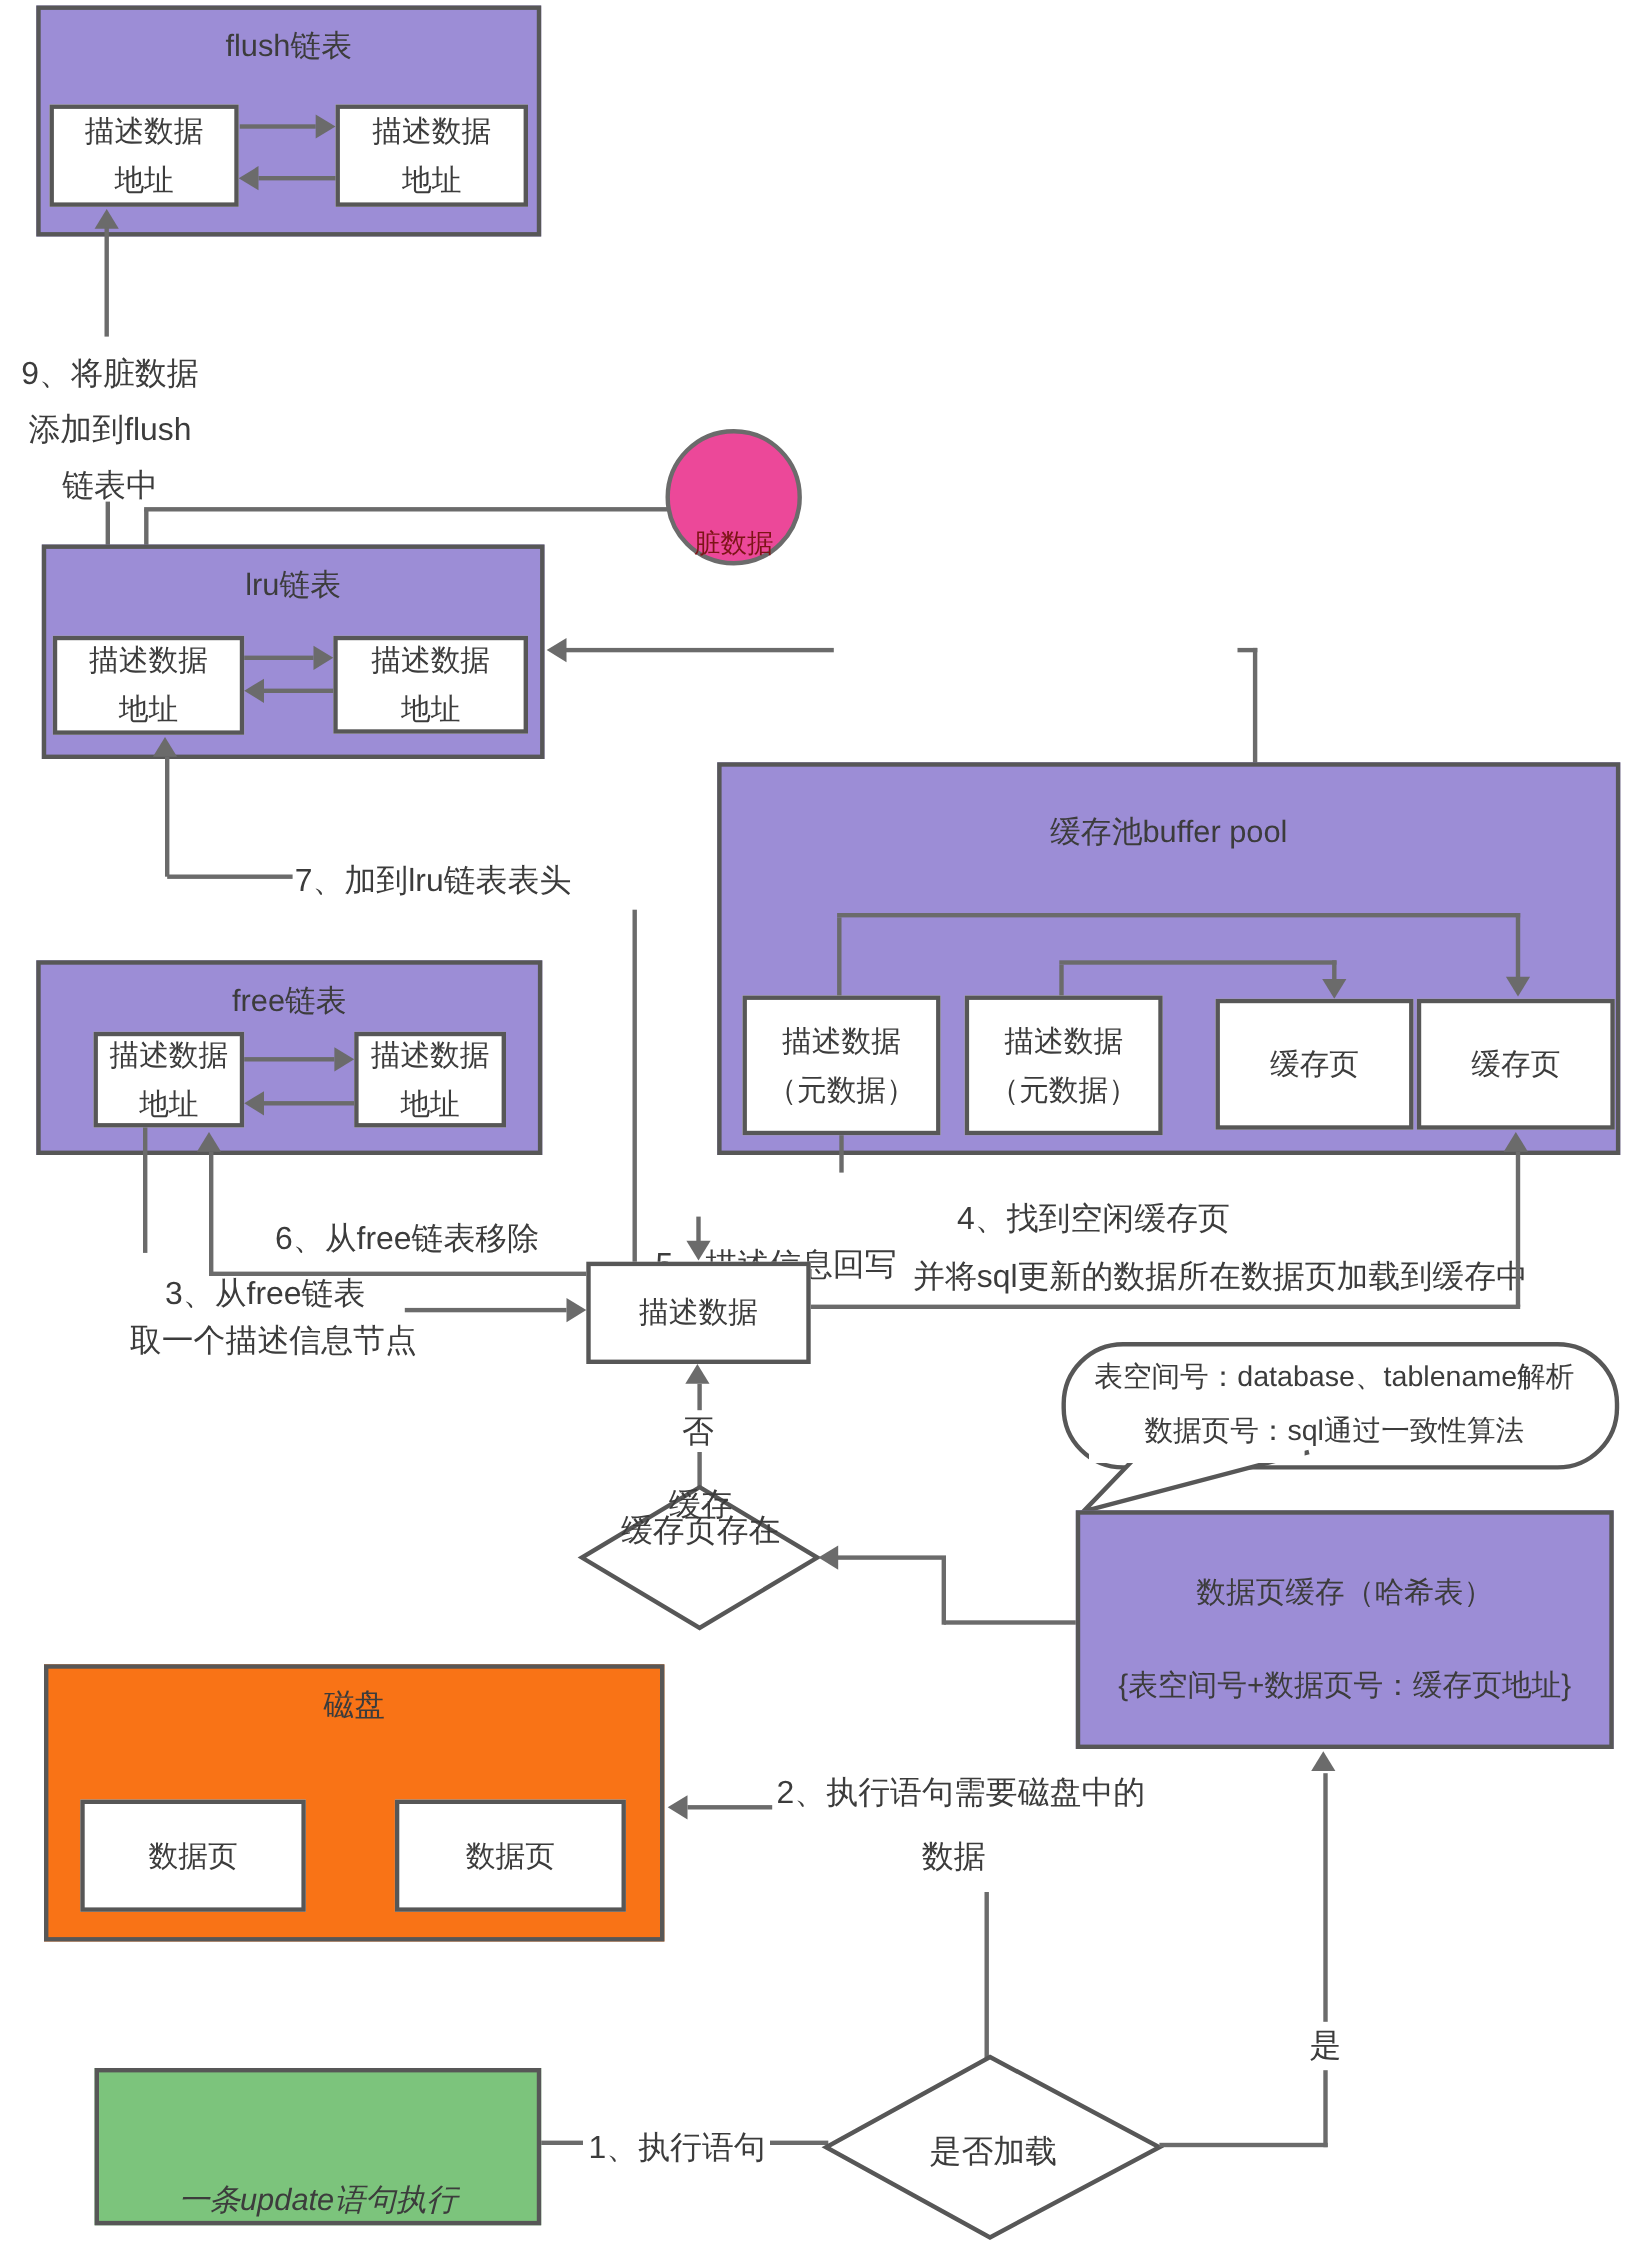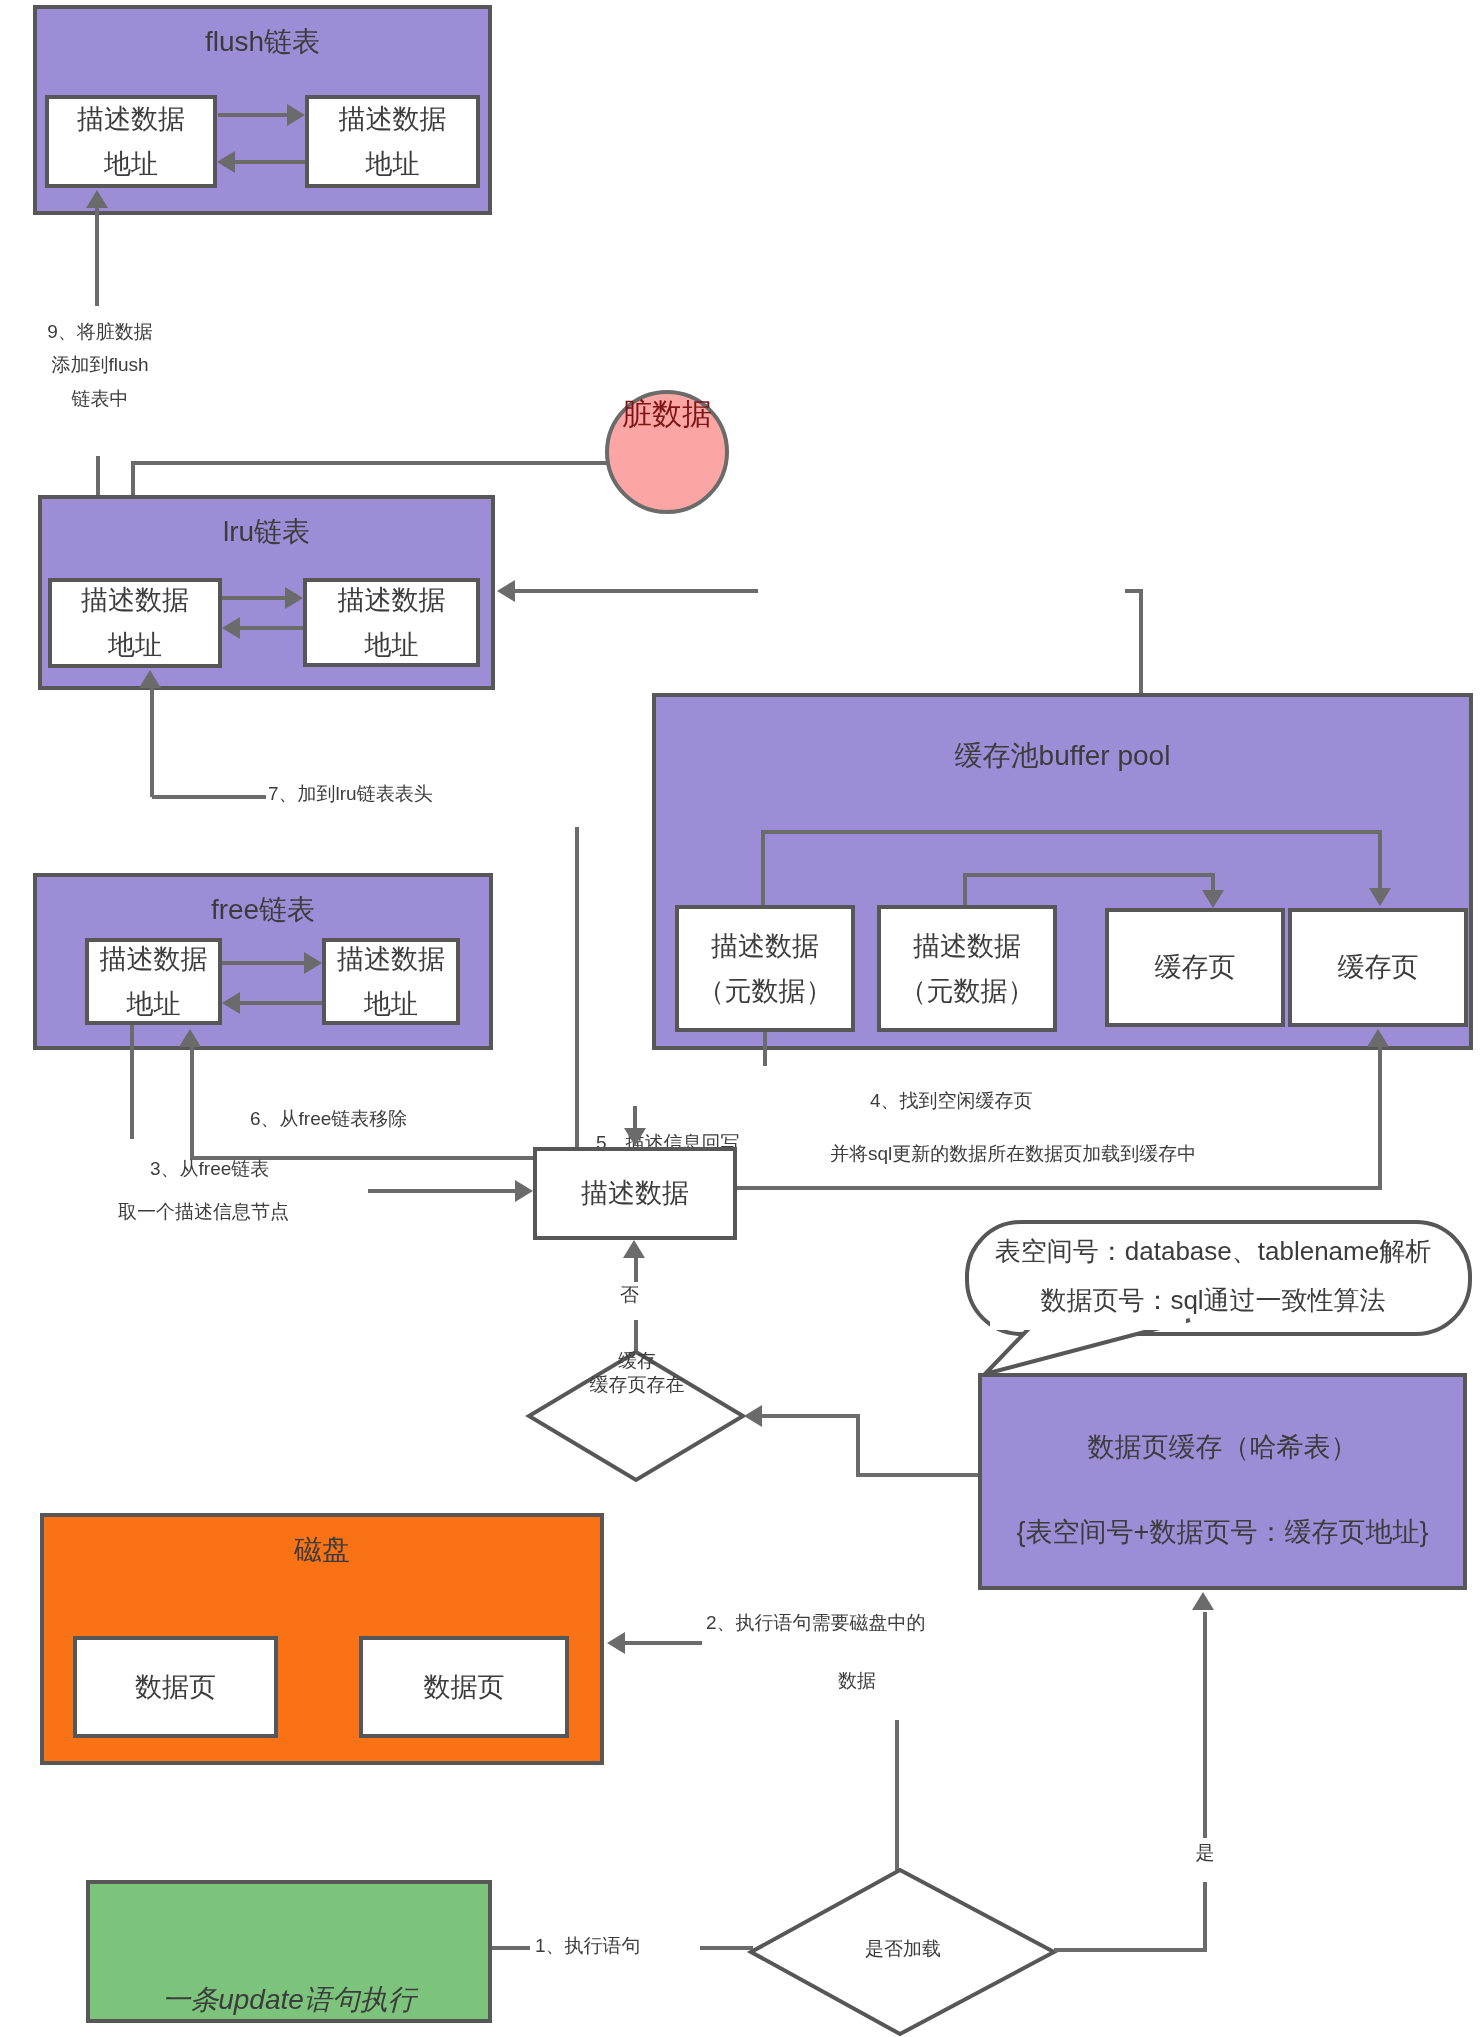--- a/index.html
+++ b/index.html
@@ -3,31 +3,31 @@
 <meta charset="utf-8">
 <style>
   html,body{margin:0;padding:0;background:#ffffff;}
   #canvas{position:relative;width:1484px;height:2037px;background:#ffffff;overflow:hidden;
           font-family:"Liberation Sans","DejaVu Sans",sans-serif;color:#3c3c3c;}
   .pc{position:absolute;background:#9c8dd6;border:4px solid #575757;box-sizing:border-box;}
   .wnode{position:absolute;background:#ffffff;border:4px solid #575757;box-sizing:border-box;
          display:flex;flex-direction:column;align-items:center;justify-content:center;
          font-size:27px;line-height:1.65;text-align:center;}
   .ptitle{position:absolute;left:0;right:0;top:14px;text-align:center;font-size:28px;}
-  .lbl{position:absolute;font-size:19px;white-space:nowrap;}
+  .lbl{position:absolute;font-size:29px;white-space:nowrap;}
   .ctr{text-align:center;}
   .hl{position:absolute;height:4px;background:#6b6b6b;}
   .vl{position:absolute;width:4px;background:#6b6b6b;}
   .arr{position:absolute;width:0;height:0;}
   .arr.up{border-left:11px solid transparent;border-right:11px solid transparent;border-bottom:18px solid #6b6b6b;}
   .arr.down{border-left:11px solid transparent;border-right:11px solid transparent;border-top:18px solid #6b6b6b;}
   .arr.left{border-top:11px solid transparent;border-bottom:11px solid transparent;border-right:18px solid #6b6b6b;}
   .arr.right{border-top:11px solid transparent;border-bottom:11px solid transparent;border-left:18px solid #6b6b6b;}
-  .circle{position:absolute;border-radius:50%;background:#fca5a5;border:4px solid #6b6b6b;box-sizing:border-box;
-          display:flex;align-items:flex-start;justify-content:center;font-size:30px;color:#7d1416;}
+  .circle{position:absolute;border-radius:50%;background:#ec4899;border:4px solid #6b6b6b;box-sizing:border-box;
+          display:flex;align-items:flex-end;justify-content:center;font-size:24px;color:#7d1416;}
   .green{position:absolute;background:#7cc47c;border:4px solid #575757;box-sizing:border-box;
          display:flex;align-items:flex-end;justify-content:center;font-size:28px;font-style:italic;}
   .disk{position:absolute;background:#f97316;border:4px solid #575757;box-sizing:border-box;}
   svg{position:absolute;overflow:visible;}
 </style>
 </head>
 <body>
 
 <div id="canvas">
 

